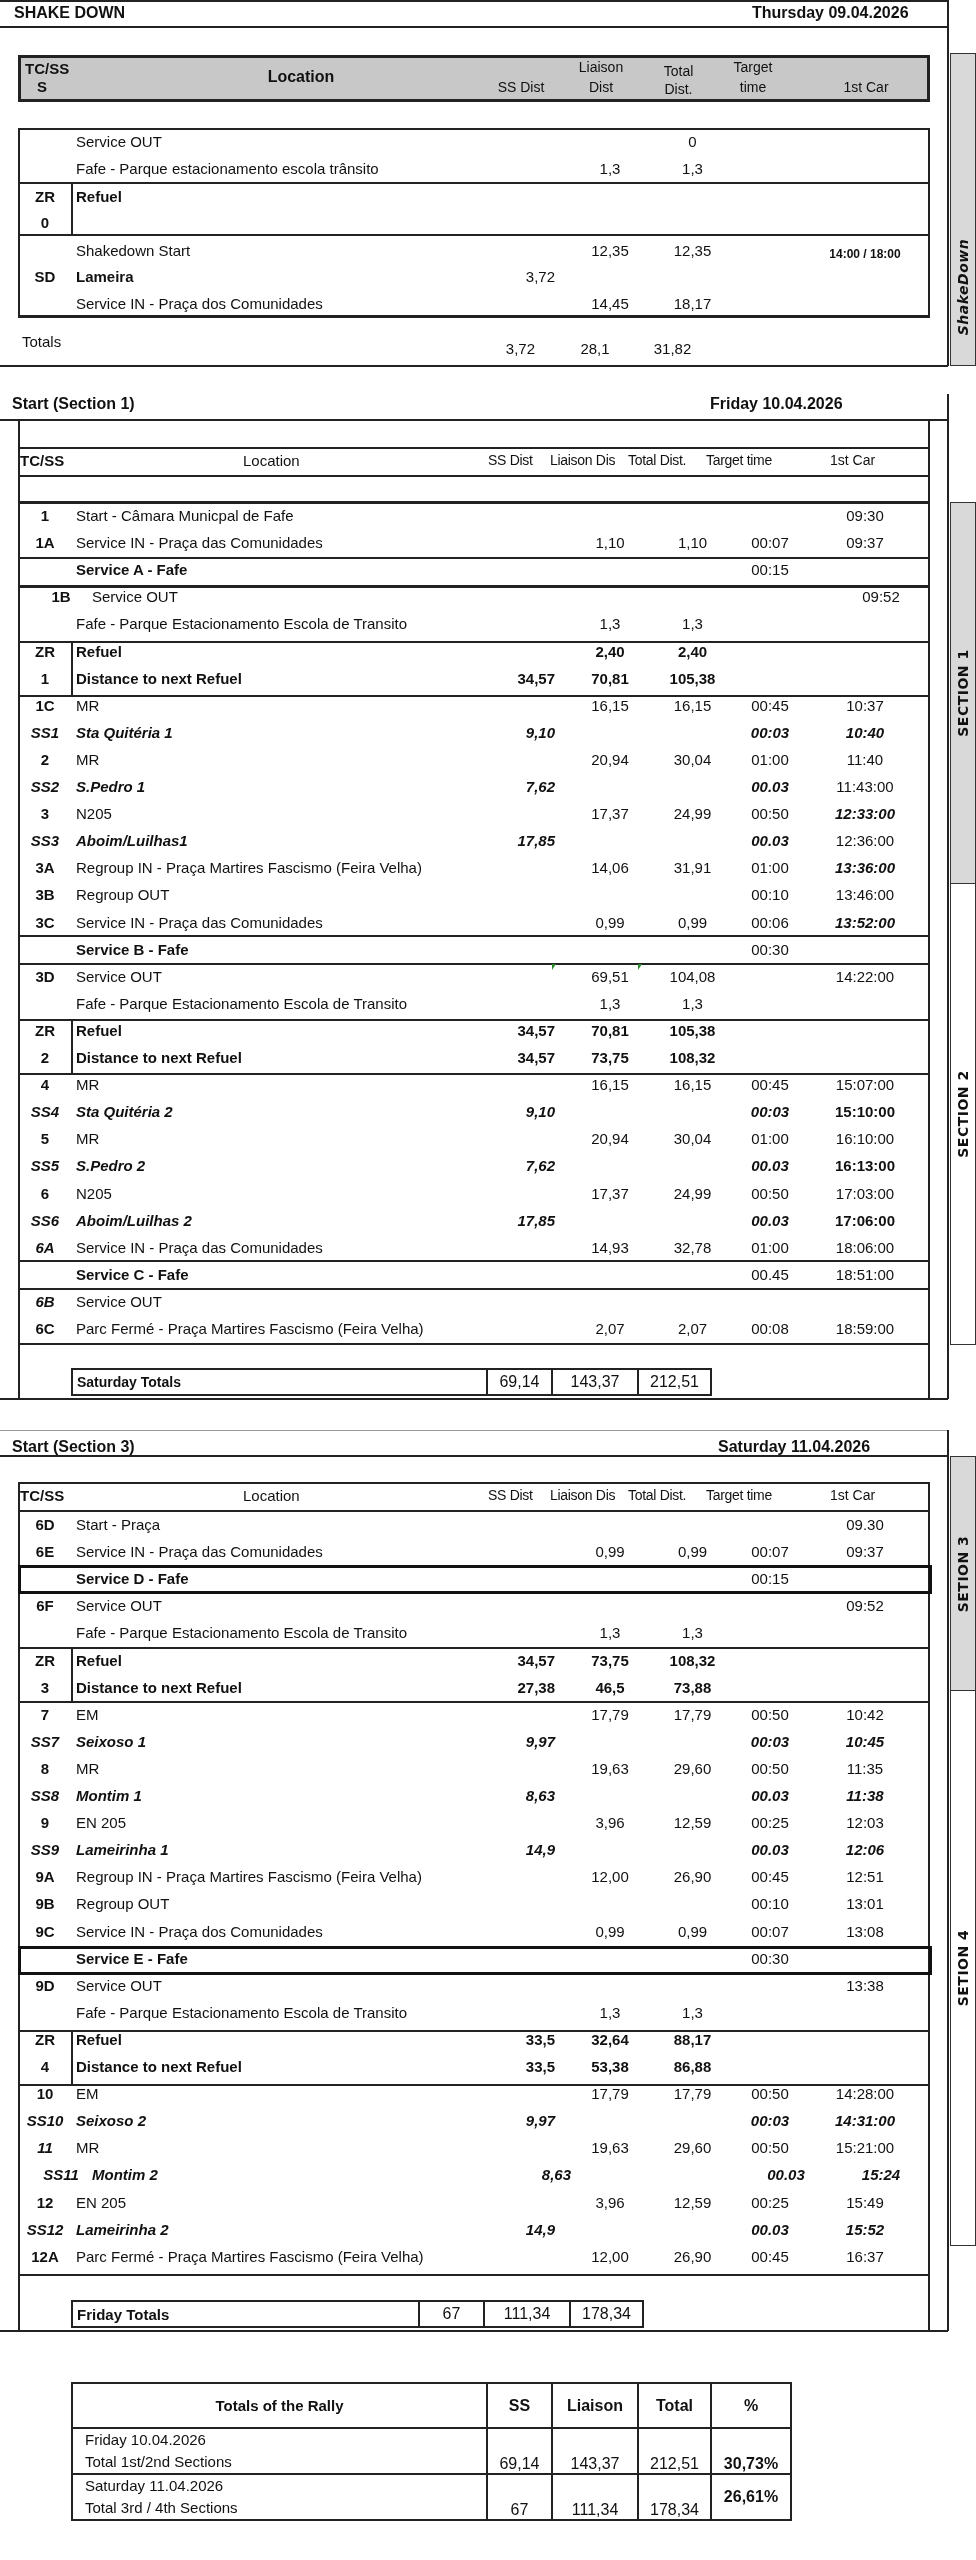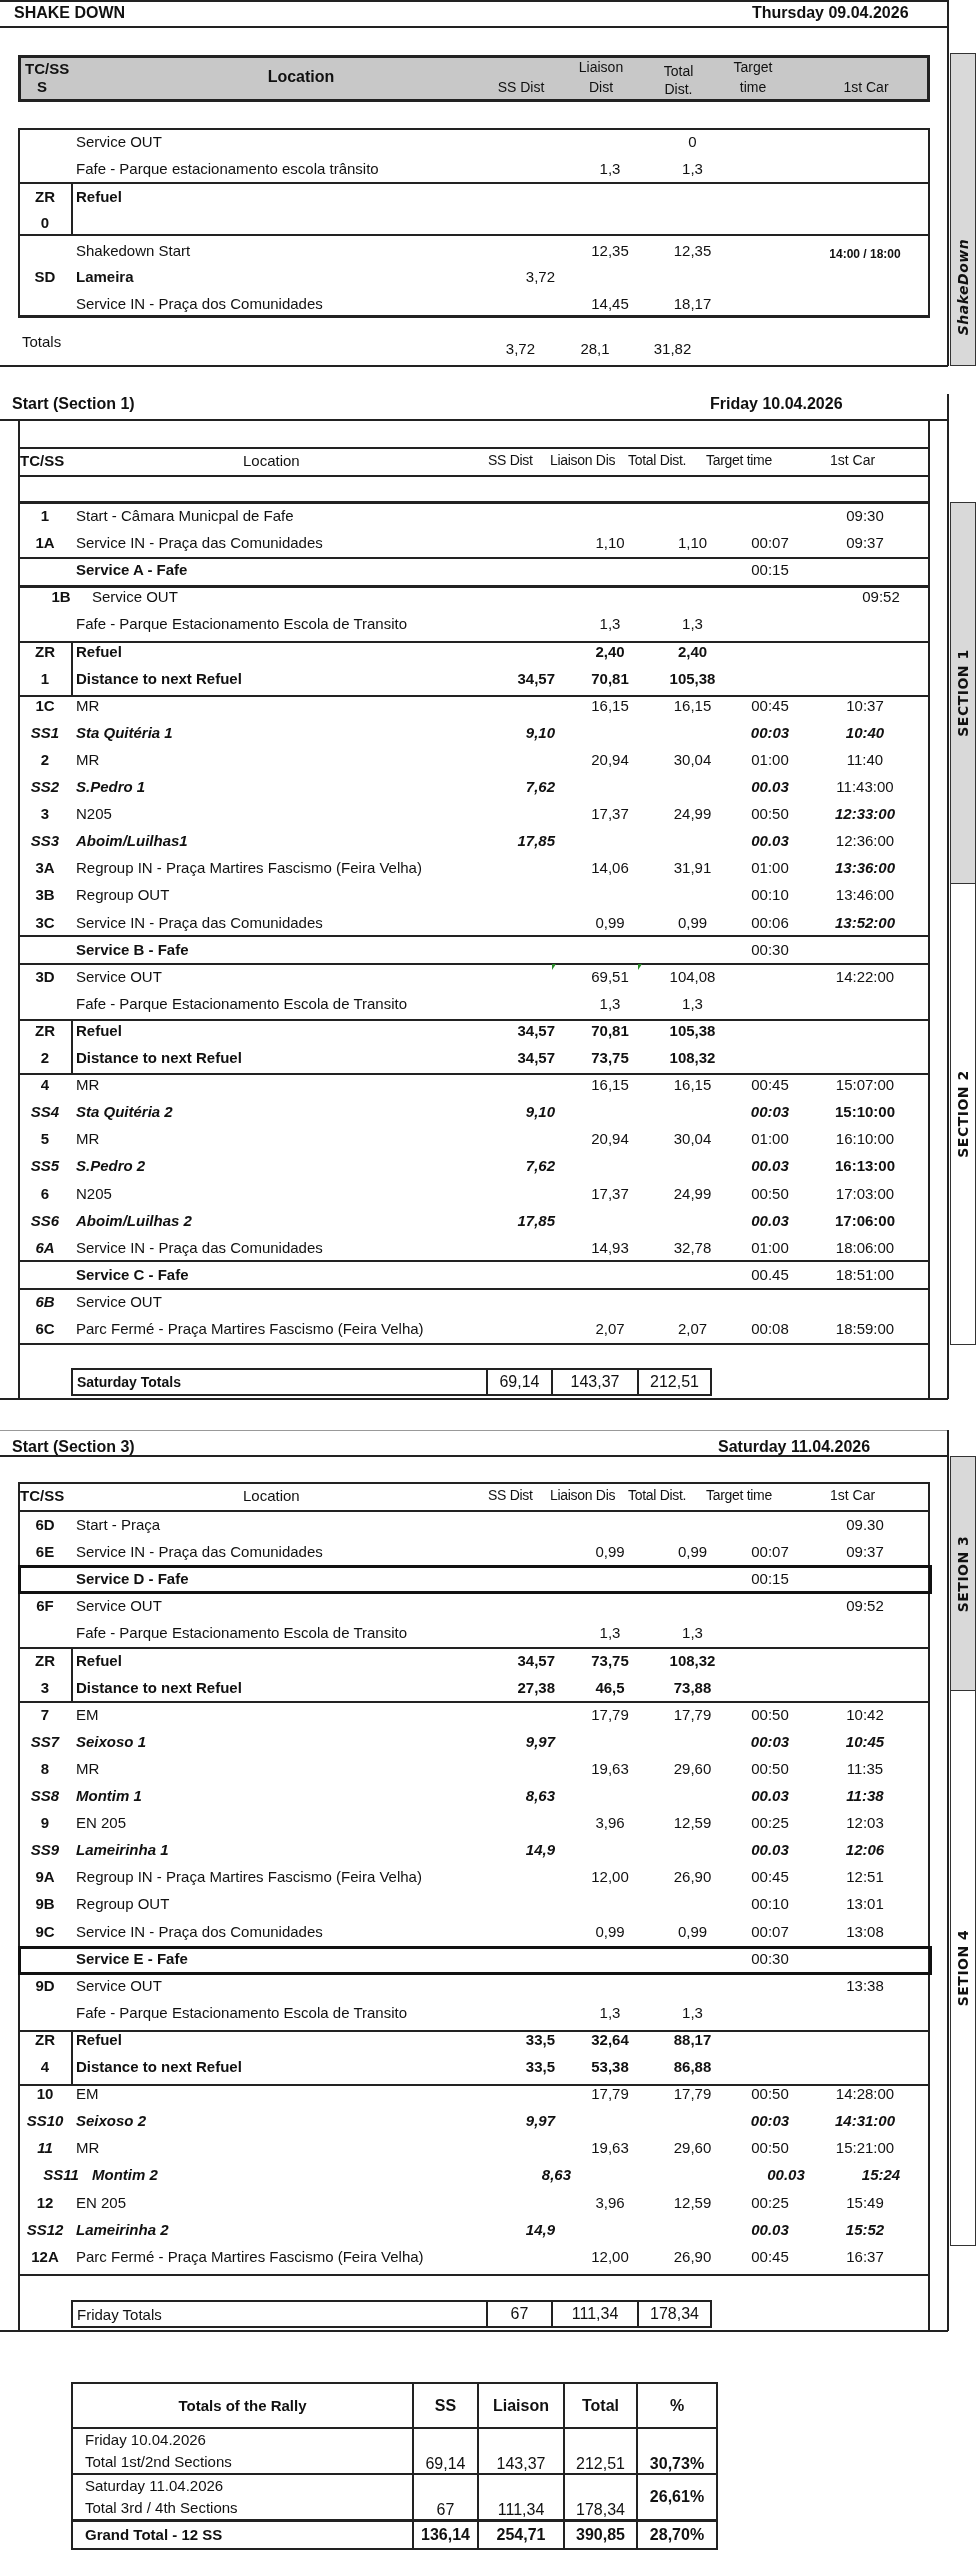--- a/index.html
+++ b/index.html
@@ -758,40 +758,40 @@
   <div class="hline" style="left:18px;top:1701px;width:912px;"></div>
   <div class="abs" style="left:18px;top:1946px;width:914px;height:29px;border:3px solid #111;"></div>
   <div class="hline" style="left:18px;top:2030px;width:912px;"></div>
   <div class="vline" style="left:71px;top:2030px;height:54px;"></div>
   <div class="hline" style="left:18px;top:2084px;width:912px;"></div>
   <div class="hline" style="left:18px;top:2274px;width:912px;"></div>
 
   <table class="tot" style="left:71px;top:2300px;">
     <tbody>
         <tr>
-      <td style="width:415px;font-size:15px;">Friday Totals</td>
+      <td style="width:347px;font-size:15px;font-weight:bold;">Friday Totals</td>
       <td style="width:65px;text-align:center;">67</td>
       <td style="width:86px;text-align:center;">111,34</td>
       <td style="width:73px;text-align:center;">178,34</td>
     </tr>
   </tbody>
     </table>
 
   <div class="sidebox grey" style="top:1456px;height:235px;">
     <span class="lbl">SETION 3</span>
   </div>
   <div class="sidebox" style="top:1690px;height:556px;">
     <span class="lbl">SETION 4</span>
   </div>
 </div>
 
 <table class="tot" style="left:71px;top:2382px;">
   <tbody>
       <tr style="height:45px;">
-    <td style="width:341px;text-align:center;font-weight:bold;font-size:15px;">Totals of the Rally</td>
+    <td style="width:415px;text-align:center;font-weight:bold;font-size:15px;">Totals of the Rally</td>
     <td style="width:65px;text-align:center;font-weight:bold;">SS</td>
     <td style="width:86px;text-align:center;font-weight:bold;">Liaison</td>
     <td style="width:73px;text-align:center;font-weight:bold;">Total</td>
     <td style="width:80px;text-align:center;font-weight:bold;">%</td>
   </tr>
   <tr style="height:46px;">
     <td style="padding-left:12px;line-height:22px;font-size:15px;">
       <div>Friday 10.04.2026</div>
       <div>Total 1st/2nd Sections</div>
     </td>
@@ -803,21 +803,14 @@
   <tr style="height:46px;">
     <td style="padding-left:12px;line-height:22px;font-size:15px;">
       <div>Saturday 11.04.2026</div>
       <div>Total 3rd / 4th Sections</div>
     </td>
     <td style="text-align:center;vertical-align:bottom;">67</td>
     <td style="text-align:center;vertical-align:bottom;">111,34</td>
     <td style="text-align:center;vertical-align:bottom;">178,34</td>
     <td style="text-align:center;font-weight:bold;">26,61%</td>
   </tr>
-  <tr style="height:28px;">
-    <td style="padding-left:12px;font-weight:bold;font-size:15px;border-top-width:3px;">Grand Total - 12 SS</td>
-    <td style="text-align:center;font-weight:bold;border-top-width:3px;">136,14</td>
-    <td style="text-align:center;font-weight:bold;border-top-width:3px;">254,71</td>
-    <td style="text-align:center;font-weight:bold;border-top-width:3px;">390,85</td>
-    <td style="text-align:center;font-weight:bold;border-top-width:3px;">28,70%</td>
-  </tr>
 </tbody>
   </table>
 
 </body></html>

